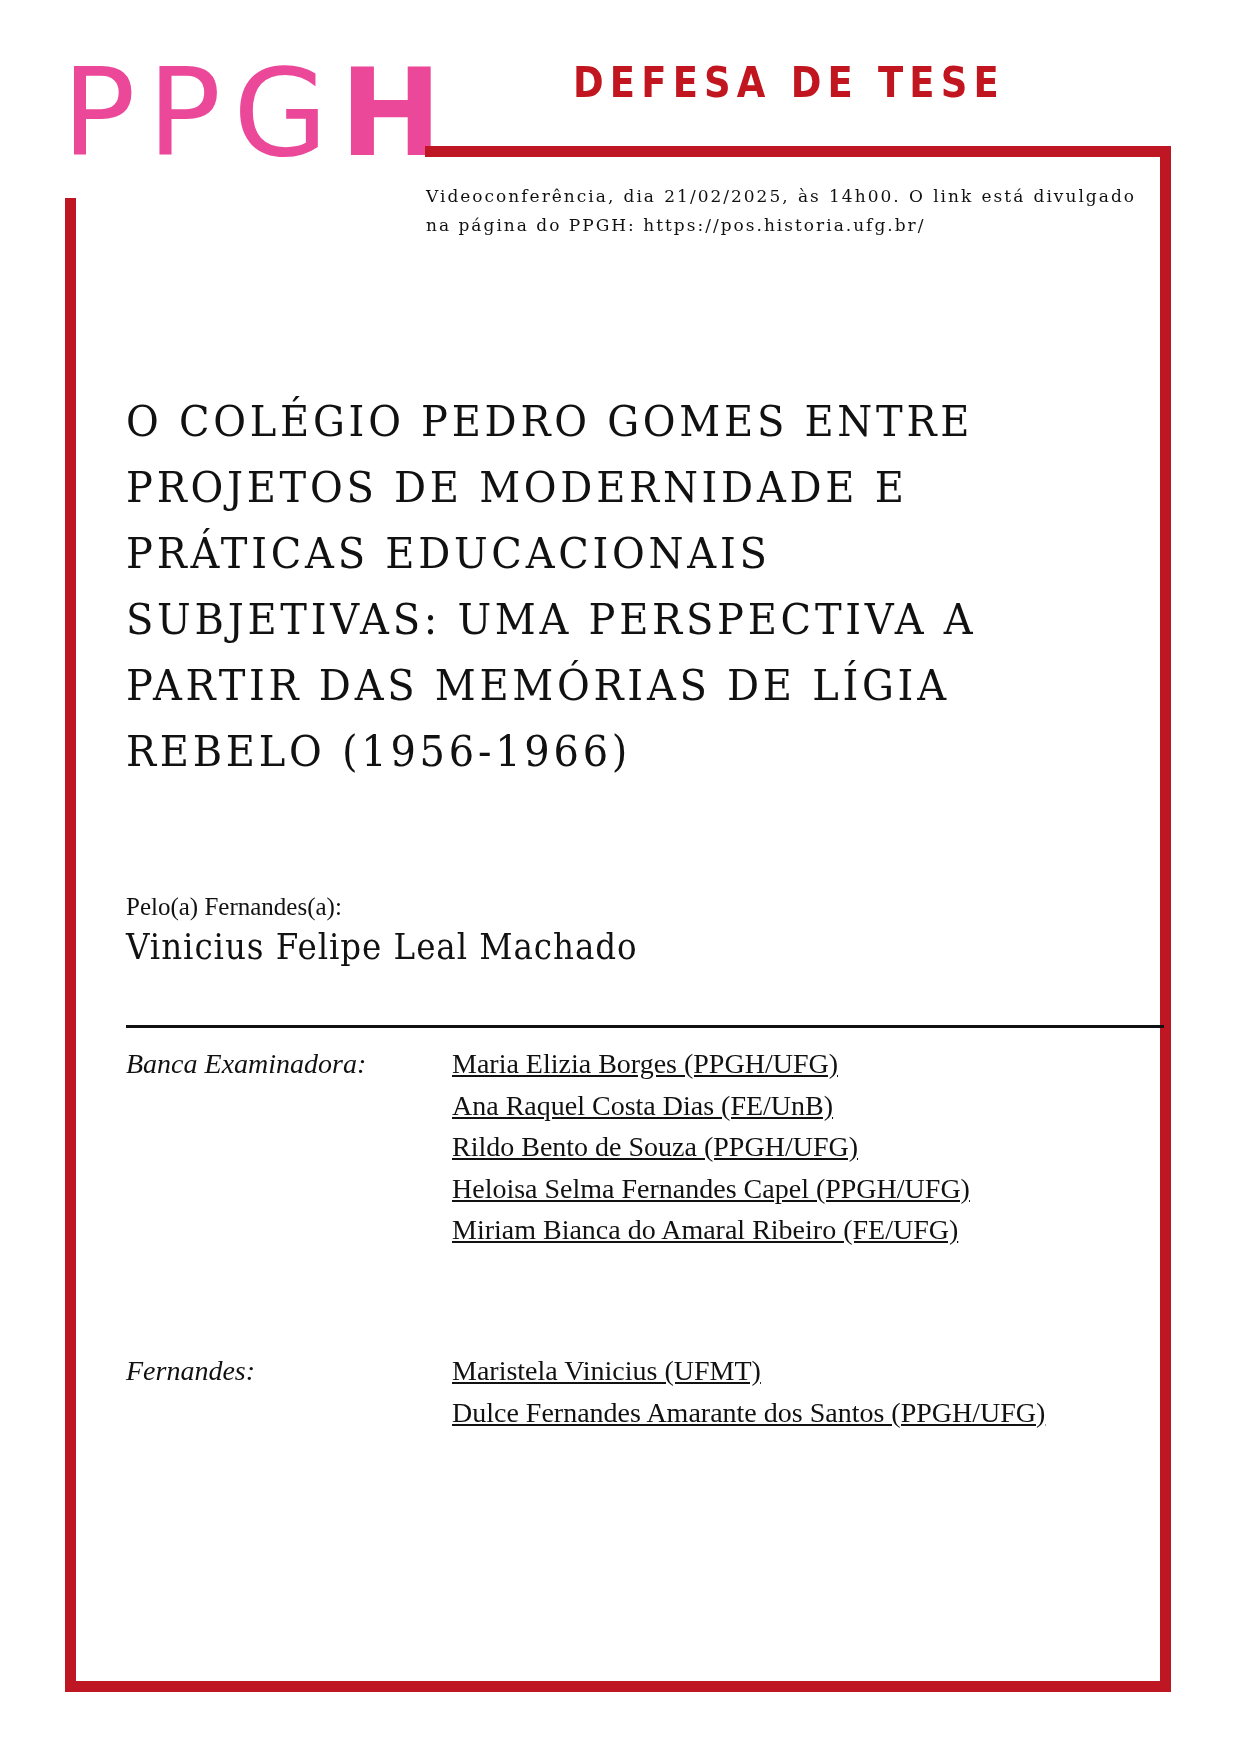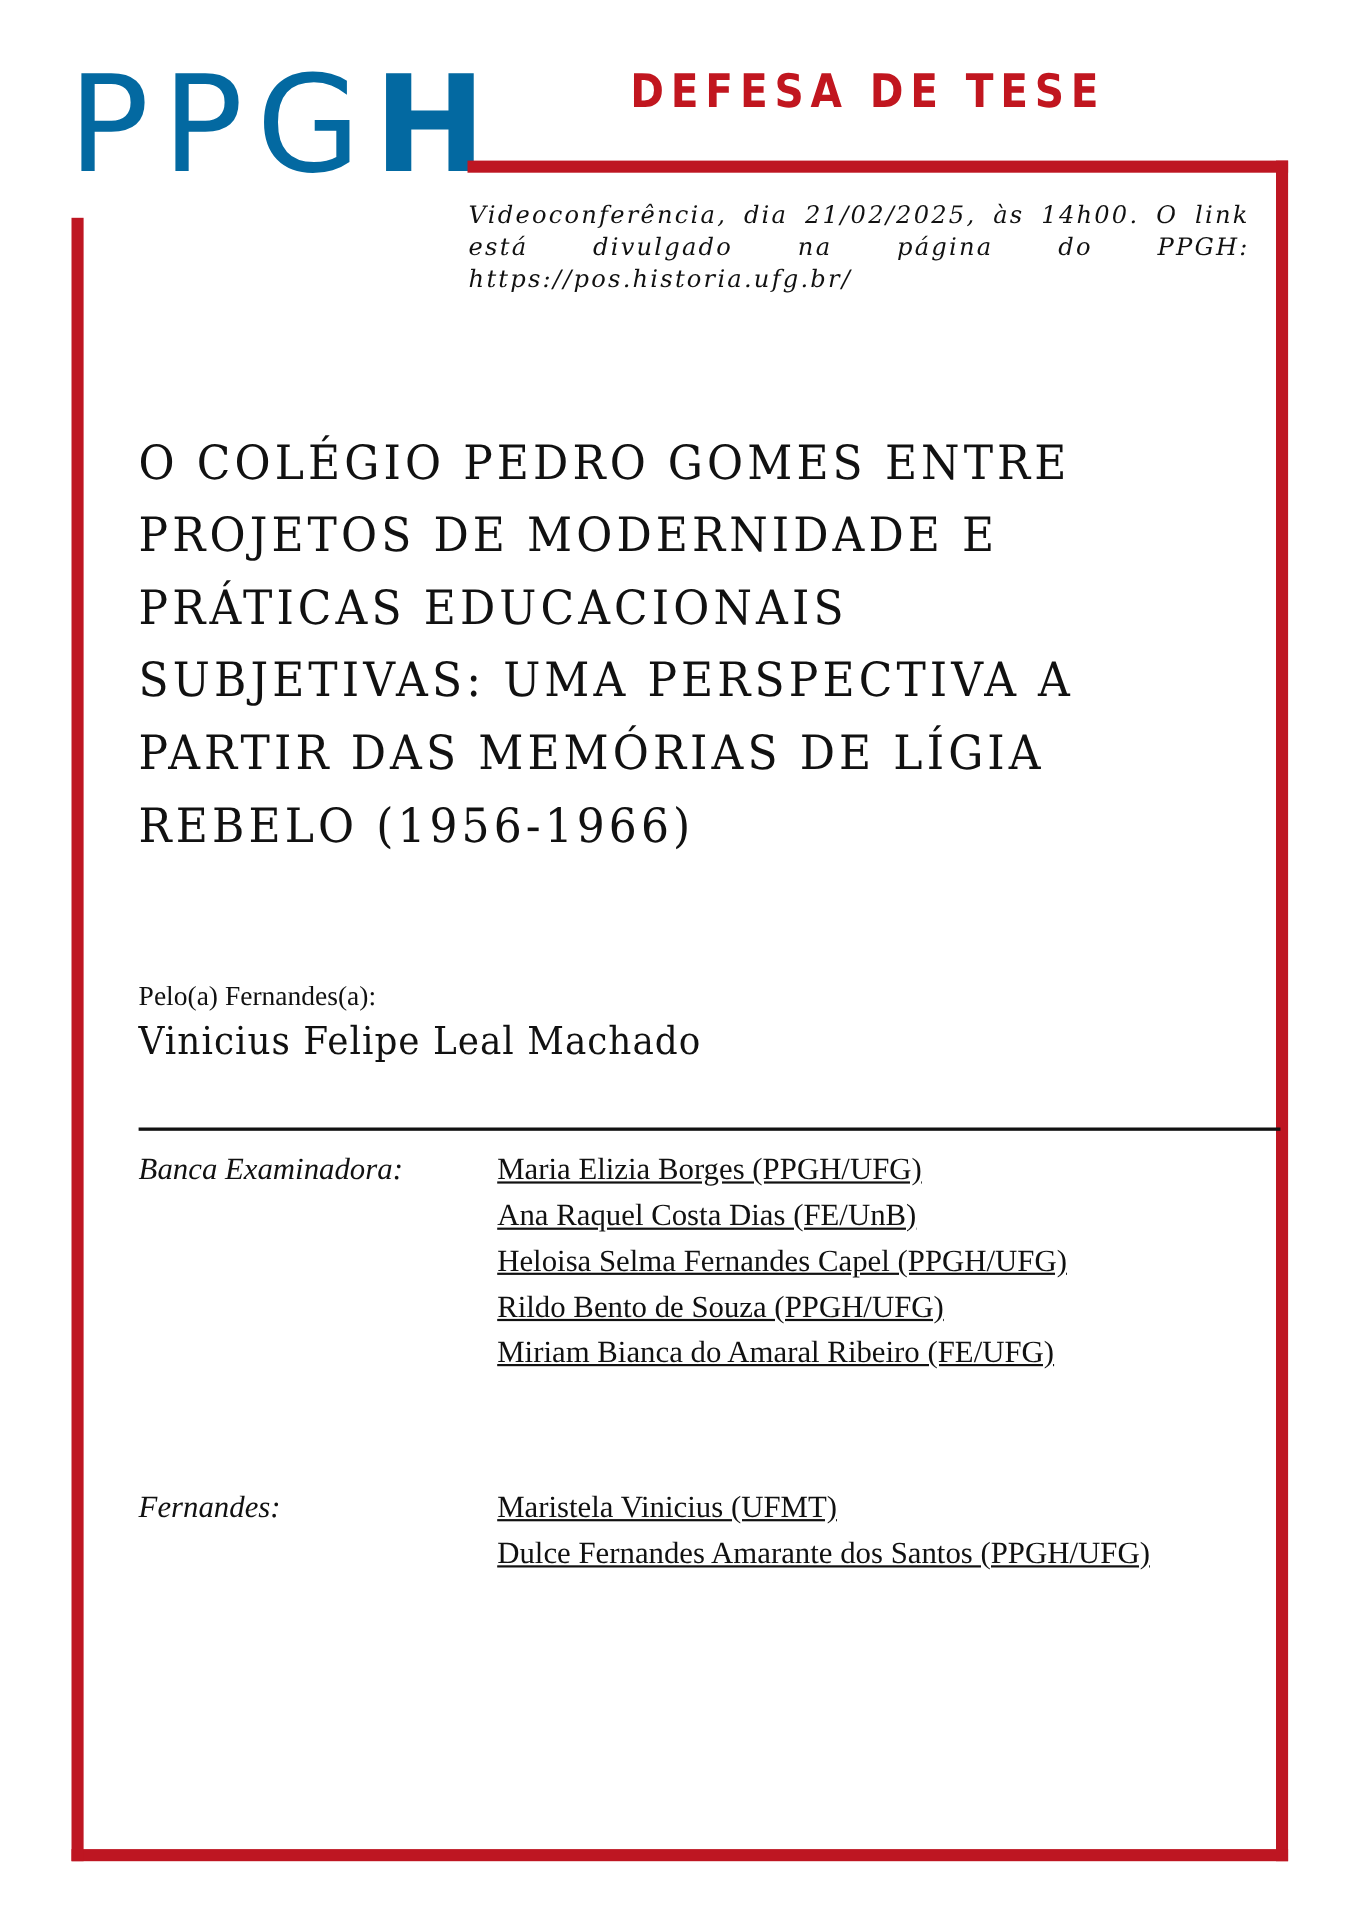--- a/index.html
+++ b/index.html
@@ -1,24 +1,24 @@
 <!DOCTYPE html>
 <html><head>
 <meta charset="utf-8">
 <style>
   html, body { margin: 0; padding: 0; background: #ffffff; }
   body { width: 1240px; height: 1755px; position: relative; overflow: hidden; color: #111; }
-  .logo { position: absolute; left: 62px; top: 52px; font-family: "DejaVu Sans", sans-serif; font-size: 122px; line-height: 1; letter-spacing: 12px; color: #0369a1; font-weight: 400; }
+  .logo { position: absolute; left: 62px; top: 52px; font-family: "DejaVu Sans", sans-serif; font-size: 122px; line-height: 1; letter-spacing: 12px; color: #ec4899; font-weight: 400; }
   .logo .bold { font-weight: 700; }
   .headline { position: absolute; left: 573px; top: 58px; font-family: "DejaVu Sans", sans-serif; font-weight: 700; font-size: 42px; letter-spacing: 7px; color: #c1161f; transform: scaleX(0.88); transform-origin: left top; }
   .frame-top { position: absolute; left: 425px; top: 146px; width: 746px; height: 11px; background: #be1622; }
   .frame-right { position: absolute; left: 1160px; top: 146px; width: 11px; height: 1546px; background: #be1622; }
   .frame-bottom { position: absolute; left: 65px; top: 1681px; width: 1106px; height: 11px; background: #be1622; }
   .frame-left { position: absolute; left: 65px; top: 198px; width: 11px; height: 1494px; background: #be1622; }
-  .info { position: absolute; left: 426px; top: 182px; width: 710px; font-family: "DejaVu Serif", serif; font-size: 22px; line-height: 29px; letter-spacing: 2px; text-align: justify; text-align-last: left; font-style: italic; }
+  .info { position: absolute; left: 426px; top: 182px; width: 710px; font-family: "DejaVu Serif", serif; font-size: 17px; line-height: 29px; letter-spacing: 2px; text-align: justify; text-align-last: left; }
   .title { position: absolute; left: 126px; top: 388px; width: 1010px; font-family: "DejaVu Serif", serif; font-size: 43px; line-height: 66px; letter-spacing: 4px; transform: scaleX(0.93); transform-origin: left top; }
   .title div { white-space: nowrap; }
   .candidate-label { position: absolute; left: 126px; top: 893px; font-family: "Liberation Serif", serif; font-size: 25px; }
   .candidate-name { position: absolute; left: 126px; top: 927px; font-family: "DejaVu Serif", serif; font-size: 35px; letter-spacing: 1px; transform: scaleX(0.93); transform-origin: left top; }
   .rule { position: absolute; left: 126px; top: 1025px; width: 1038px; height: 3px; background: #111; }
   .committee { position: absolute; left: 126px; top: 1043px; font-family: "Liberation Serif", serif; font-size: 28px; line-height: 41.5px; }
   .row-label { position: absolute; left: 0; white-space: nowrap; font-style: italic; }
   .row-list { position: absolute; left: 326px; white-space: nowrap; text-decoration: underline; }
   .alternates { position: absolute; left: 126px; top: 1350px; font-family: "Liberation Serif", serif; font-size: 28px; line-height: 41.5px; }
 </style>
@@ -47,22 +47,22 @@
 <div class="candidate-label">Pelo(a) Fernandes(a):</div>
 <div class="candidate-name">Vinicius Felipe Leal Machado</div>
 
 <div class="rule"></div>
 
 <div class="committee">
   <div class="row-label">Banca Examinadora:</div>
   <div class="row-list">
     <div>Maria Elizia Borges (PPGH/UFG)</div>
     <div>Ana Raquel Costa Dias (FE/UnB)</div>
+    <div>Rildo Bento de Souza (PPGH/UFG)</div>
     <div>Heloisa Selma Fernandes Capel (PPGH/UFG)</div>
-    <div>Rildo Bento de Souza (PPGH/UFG)</div>
     <div>Miriam Bianca do Amaral Ribeiro (FE/UFG)</div>
   </div>
 </div>
 
 <div class="alternates">
   <div class="row-label">Fernandes:</div>
   <div class="row-list">
     <div>Maristela Vinicius (UFMT)</div>
     <div>Dulce Fernandes Amarante dos Santos (PPGH/UFG)</div>
   </div>

